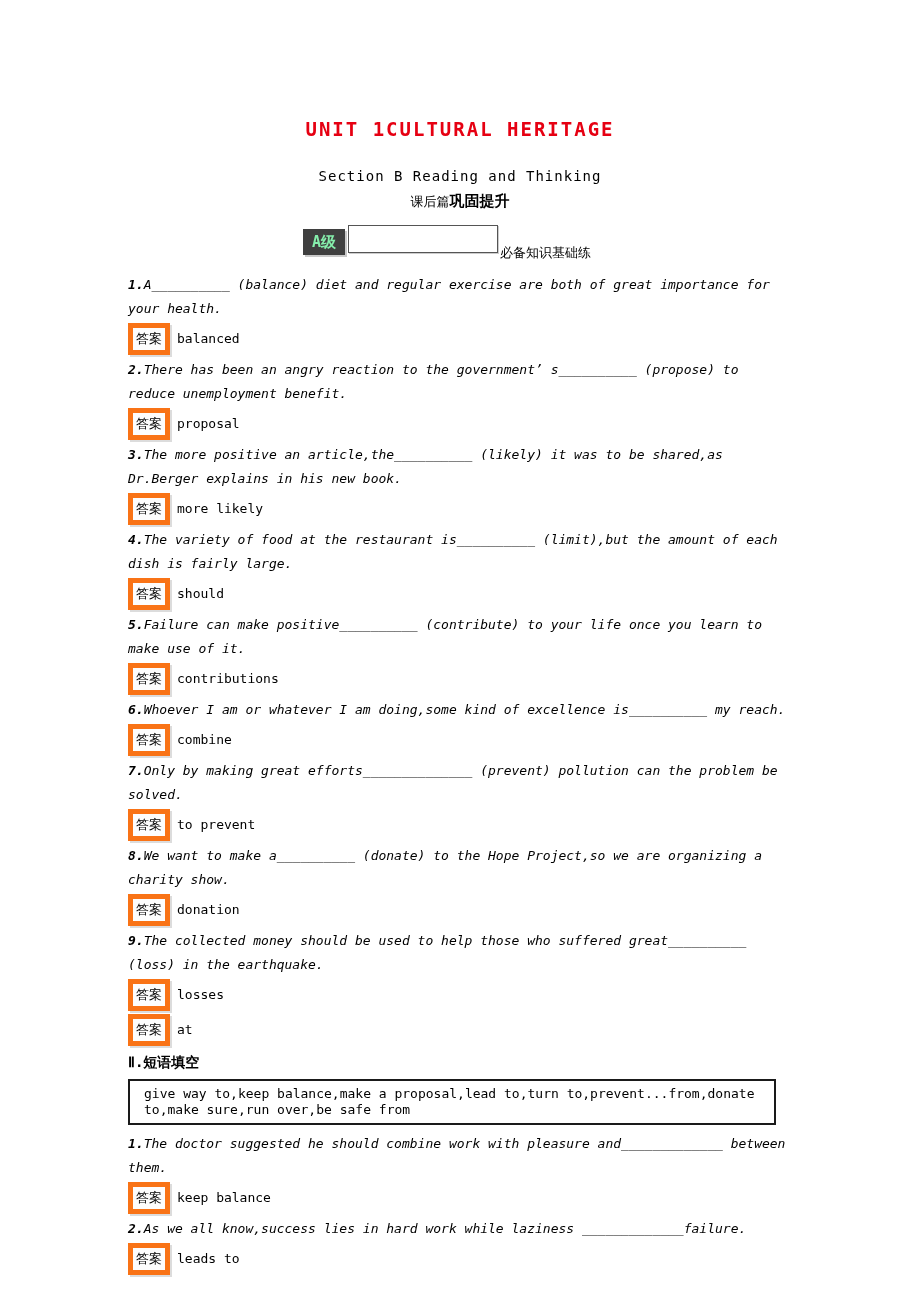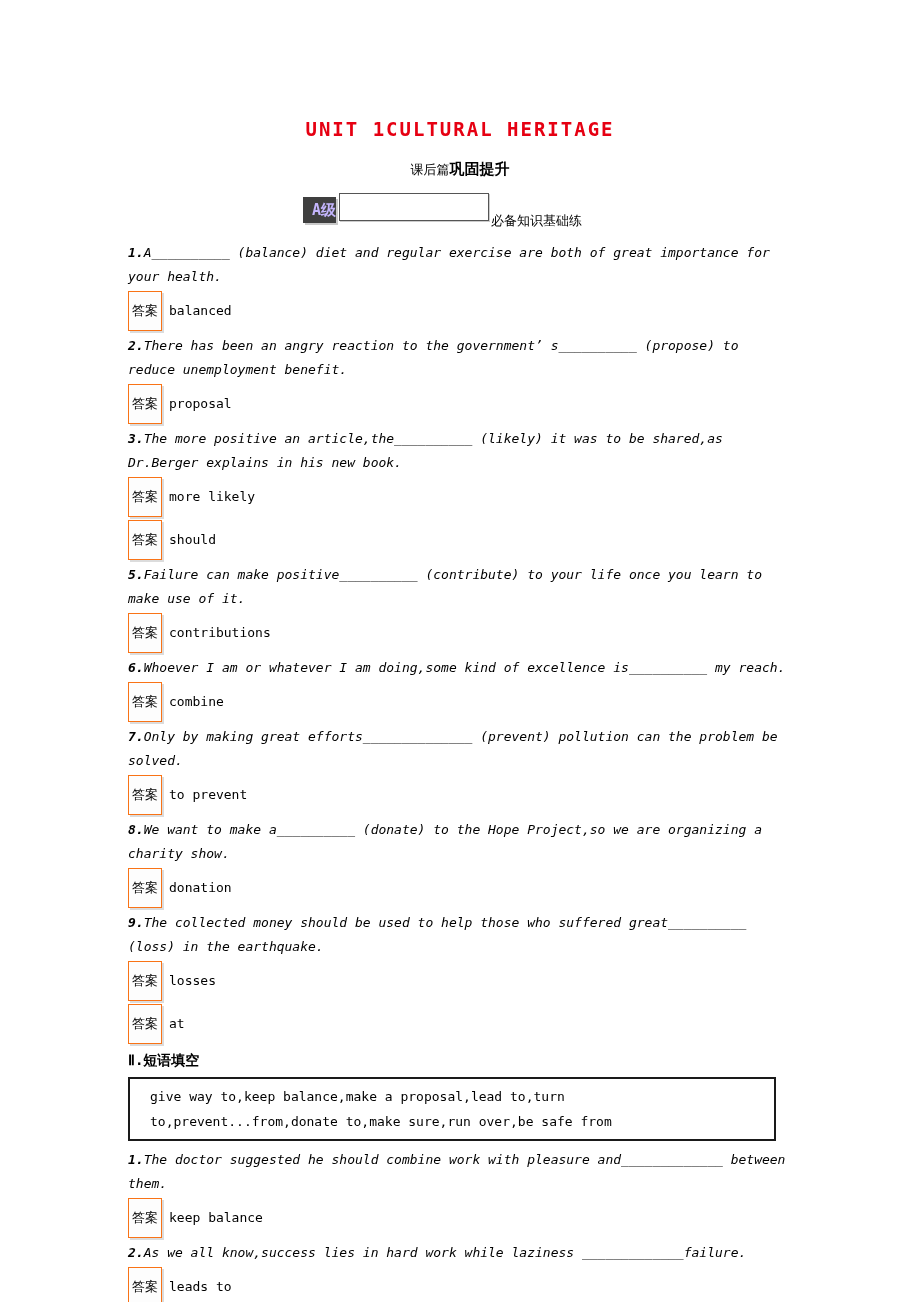--- a/index.html
+++ b/index.html
@@ -20,21 +20,21 @@
     width: 920px;
     min-height: 1302px;
     padding: 118px 128px 60px 128px;
   }
   .title {
     color: var(--title);
     text-align: center;
     font-size: 19px;
     font-weight: bold;
     letter-spacing: 2px;
-    margin-bottom: 20px;
+    margin-bottom: 28px;
   }
   .subtitle {
     text-align: center;
     font-size: 14px;
     margin-bottom: 8px;
     letter-spacing: 1px;
   }
   .subheading {
     text-align: center;
     font-size: 13px;
@@ -45,24 +45,24 @@
     font-size: 15px;
   }
   .level-banner {
     display: flex;
     align-items: flex-end;
     margin: 6px 0 14px 175px;
     height: 34px;
   }
   .level-badge {
     background: var(--badge_bg);
-    color: #c4b5fd;
+    color: #86efac;
     font-weight: bold;
     font-size: 15px;
-    padding: 4px 0 3px 9px;
+    padding: 4px 9px 3px 9px;
     box-shadow: 2px 2px 0 #c9c9c9;
     align-self: center;
   }
   .level-box {
     width: 150px;
     height: 28px;
     border: 1px solid #555555;
     background: #ffffff;
     box-shadow: 1px 1px 0 #cccccc;
     margin-left: 3px;
@@ -88,44 +88,45 @@
     font-style: italic;
   }
   .qnum { font-weight: bold; }
   .answer-row {
     line-height: 24px;
     margin: 2px 0 3px 0;
     display: flex;
     align-items: center;
   }
   .answer-label {
-    border: 1px solid #f97316;
+    border: 5px solid #f97316;
     box-shadow: 2px 2px 0 #dcdcdc;
     background: #fdfdfd;
     font-size: 13px;
-    padding: 10px 3px;
+    padding: 2px 3px;
     line-height: 18px;
     display: inline-block;
     text-align: center;
   }
   .answer-text { margin-left: 7px; }
   .word-bank {
     border: 2px solid #1a1a1a;
-    padding: 5px 20px;
-    line-height: 25px;
+    padding: 5px 14px;
+    line-height: 16px;
     margin: 5px 16px 7px 0;
   }
 </style>
 </head>
 <body>
 
 <div class="page">
 
   <h1 class="title">UNIT 1CULTURAL HERITAGE</h1>
 
+  <div class="subtitle">Section B  Reading and Thinking</div>
 
   <div class="subheading">
     <span>课后篇</span><span class="bold-part">巩固提升</span>
   </div>
 
   <div class="level-banner">
     <span class="level-badge">A级</span>
     <span class="level-box"></span>
     <span class="level-caption">必备知识基础练</span>
   </div>
@@ -139,20 +140,21 @@
       <div class="question"><span class="qnum">2.</span><span>There has been an angry reaction to the government’ s__________ (propose) to reduce unemployment benefit.</span></div>
       <div class="answer-row">
         <span class="answer-label">答案</span>
         <span class="answer-text">proposal</span>
       </div>
       <div class="question"><span class="qnum">3.</span><span>The more positive an article,the__________ (likely) it was to be shared,as Dr.Berger explains in his new book.</span></div>
       <div class="answer-row">
         <span class="answer-label">答案</span>
         <span class="answer-text">more likely</span>
       </div>
+      <div class="question"><span class="qnum">4.</span><span>The variety of food at the restaurant is__________ (limit),but the amount of each dish is fairly large.</span></div>
       <div class="answer-row">
         <span class="answer-label">答案</span>
         <span class="answer-text">should</span>
       </div>
       <div class="question"><span class="qnum">5.</span><span>Failure can make positive__________ (contribute) to your life once you learn to make use of it.</span></div>
       <div class="answer-row">
         <span class="answer-label">答案</span>
         <span class="answer-text">contributions</span>
       </div>
       <div class="question"><span class="qnum">6.</span><span>Whoever I am or whatever I am doing,some kind of excellence is__________ my reach.</span></div>

